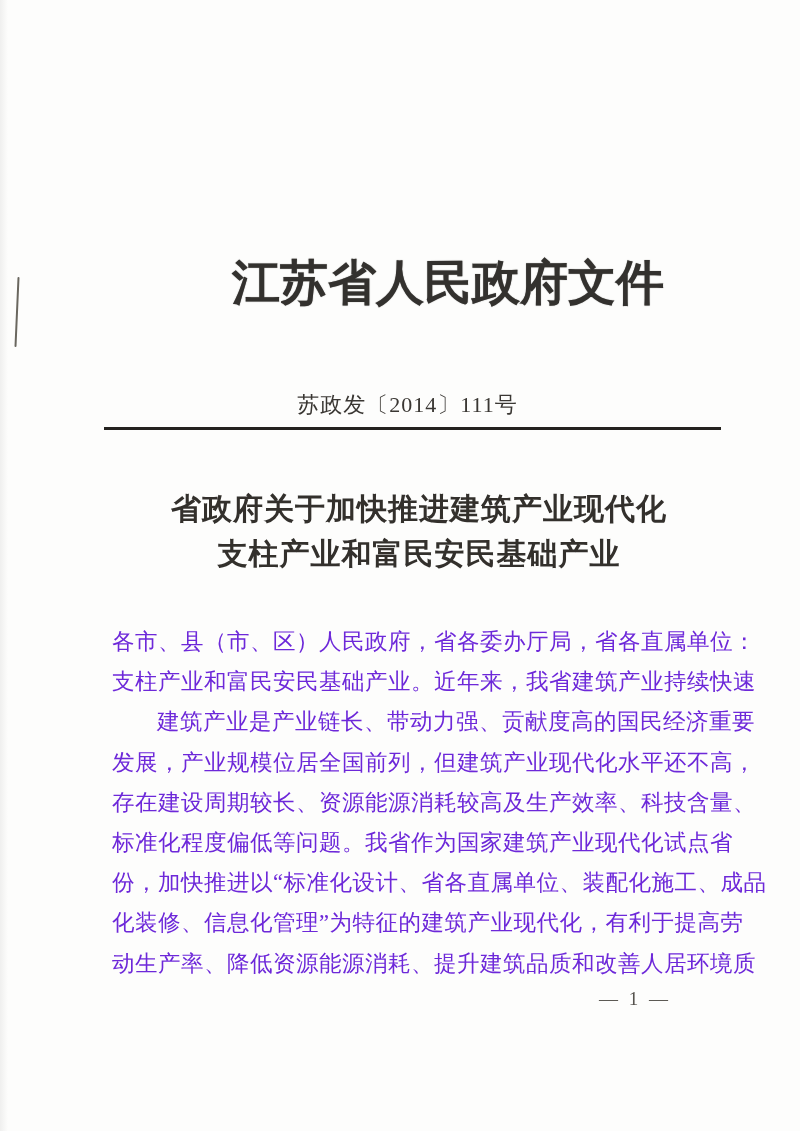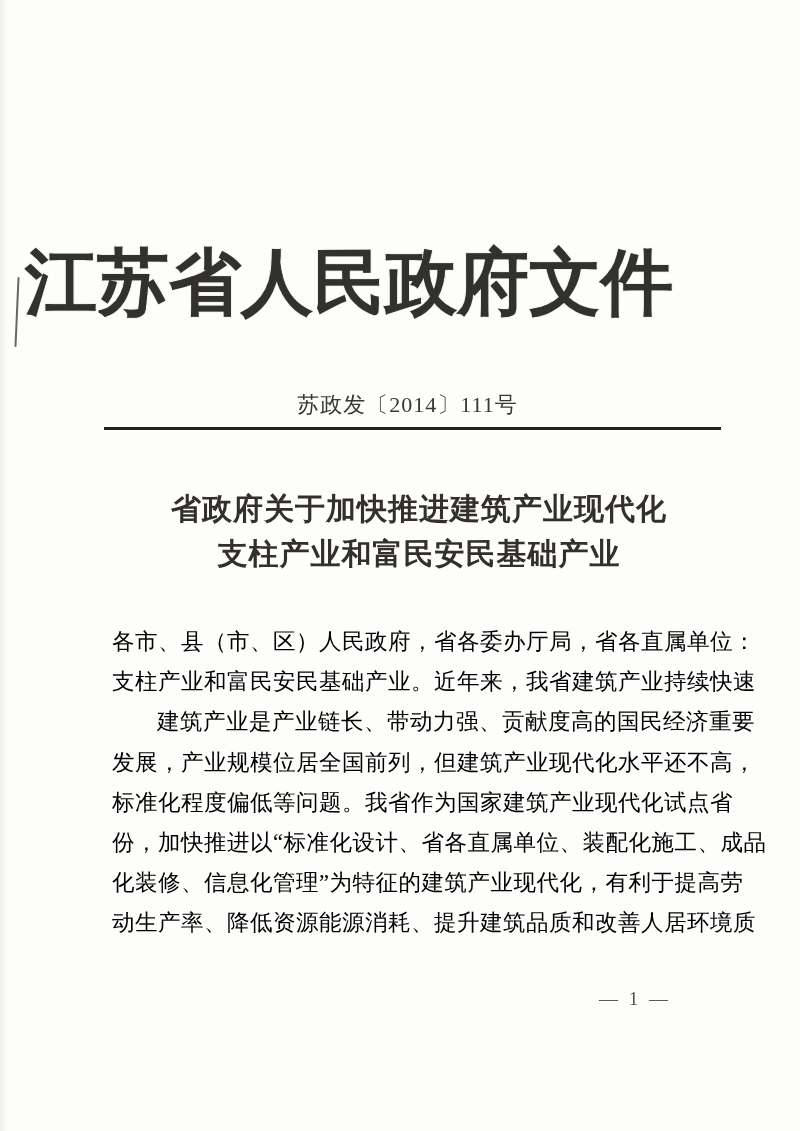--- a/index.html
+++ b/index.html
@@ -34,22 +34,22 @@
     border-radius: 2px;
     transform: rotate(2.5deg);
   }
   .masthead {
     position: absolute;
     top: 233px;
     left: 0;
     width: 664px;
     padding-left: 25px;
     box-sizing: border-box;
-    text-align: center;
-    font-size: 72px;
+    text-align: right;
+    font-size: 48px;
     line-height: 100px;
     font-weight: 900;
     letter-spacing: 0px;
     color: #33312e;
     text-shadow: 0 0 1px rgba(60,58,55,0.7);
     margin: 0;
     white-space: nowrap;
   }
   .doc-number {
     position: absolute;
@@ -87,21 +87,21 @@
     letter-spacing: 1px;
     color: #33302c;
     margin: 0;
   }
   .body-block {
     position: absolute;
     top: 622px;
     left: 112px;
     width: 601px;
     font-size: 22.5px;
-    color: #000000;
+    color: #6d28d9;
   }
   .body-line {
     height: 40.2px;
     line-height: 40.2px;
     text-align: justify;
     text-align-last: justify;
     white-space: nowrap;
     letter-spacing: 0.5px;
   }
   .body-line.indent {
@@ -134,20 +134,21 @@
 
   <hr class="rule">
 
   <h2 class="title"><span>省政府关于加快推进建筑产业现代化</span><br><span>支柱产业和富民安民基础产业</span></h2>
 
   <div class="body-block">
       <div class="body-line">各市、县（市、区）人民政府，省各委办厅局，省各直属单位：</div>
       <div class="body-line">支柱产业和富民安民基础产业。近年来，我省建筑产业持续快速</div>
       <div class="body-line indent">建筑产业是产业链长、带动力强、贡献度高的国民经济重要</div>
       <div class="body-line">发展，产业规模位居全国前列，但建筑产业现代化水平还不高，</div>
+      <div class="body-line">存在建设周期较长、资源能源消耗较高及生产效率、科技含量、</div>
       <div class="body-line">标准化程度偏低等问题。我省作为国家建筑产业现代化试点省</div>
       <div class="body-line">份，加快推进以“标准化设计、省各直属单位、装配化施工、成品</div>
       <div class="body-line">化装修、信息化管理”为特征的建筑产业现代化，有利于提高劳</div>
       <div class="body-line">动生产率、降低资源能源消耗、提升建筑品质和改善人居环境质</div>
     </div>
 
   <div class="page-number">— 1 —</div>
 
 </div>
 

